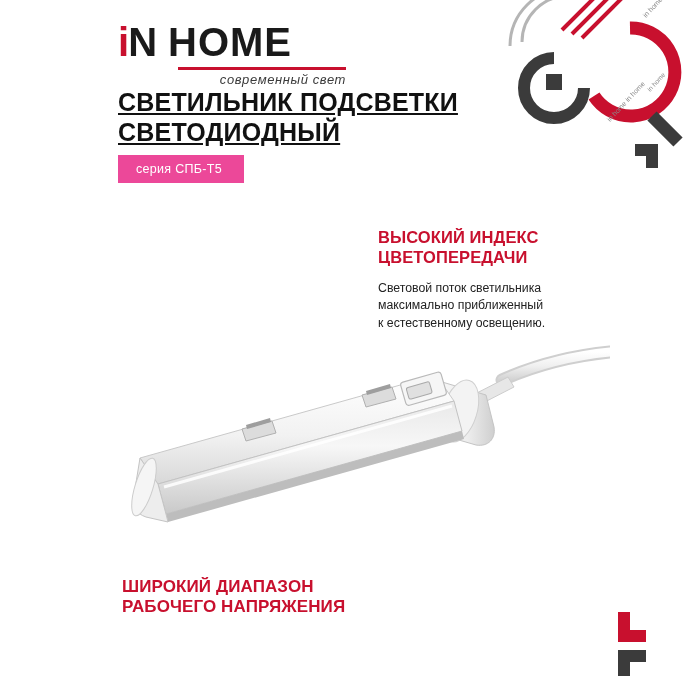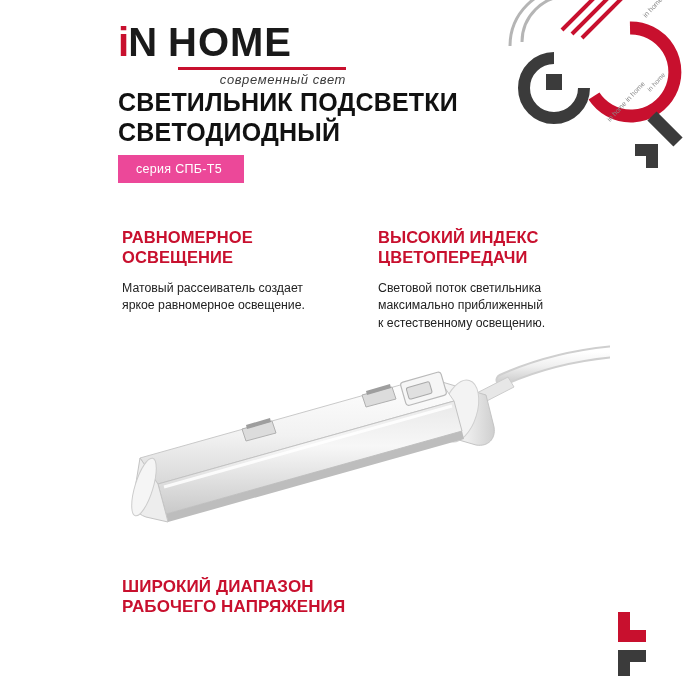--- a/index.html
+++ b/index.html
@@ -83,20 +83,21 @@
   .title {
     position: absolute;
     left: 118px;
     top: 88px;
     font-size: 25px;
     font-weight: bold;
     line-height: 1.18;
     letter-spacing: 0.2px;
     color: #111;
     width: 420px;
+    text-decoration: underline;
   }
 
   
   .series-badge {
     position: absolute;
     left: 118px;
     top: 155px;
     background: #ec4899;
     color: #ffffff;
     font-size: 12.5px;
@@ -191,26 +192,20 @@
       <text x="108" y="122" transform="rotate(-47 108 122)" font-family="Liberation Sans, sans-serif" font-size="7" fill="#8a8a8a">in home   in home</text>
       <text x="148" y="92" transform="rotate(-47 148 92)" font-family="Liberation Sans, sans-serif" font-size="6.5" fill="#8a8a8a">in home</text>
     </svg>
   </div>
 
   <div class="title">СВЕТИЛЬНИК ПОДСВЕТКИ
 СВЕТОДИОДНЫЙ</div>
 
   <div class="series-badge">серия СПБ-Т5</div>
 
-  <div class="feature" id="feature-left">
-    <div class="feature-title">РАВНОМЕРНОЕ
-ОСВЕЩЕНИЕ</div>
-    <div class="feature-text">Матовый рассеиватель создает
-яркое равномерное освещение.</div>
-  </div>
 
   <div class="feature" id="feature-right">
     <div class="feature-title">ВЫСОКИЙ ИНДЕКС
 ЦВЕТОПЕРЕДАЧИ</div>
     <div class="feature-text">Световой поток светильника
 максимально приближенный
 к естественному освещению.</div>
   </div>
 
   <div class="product">

